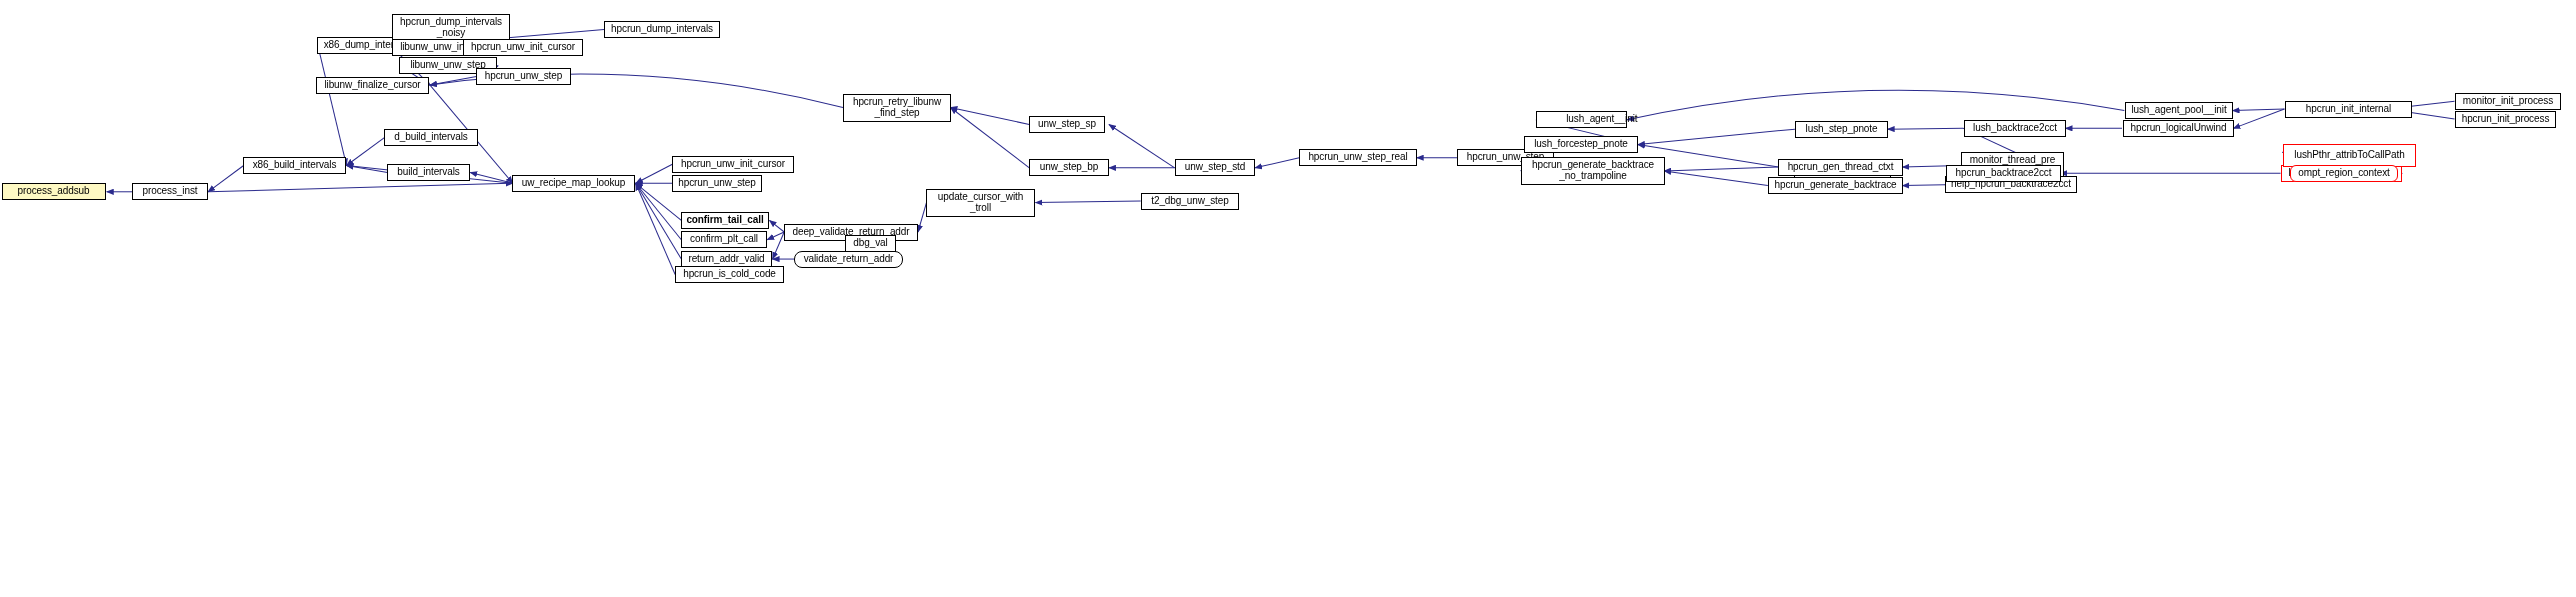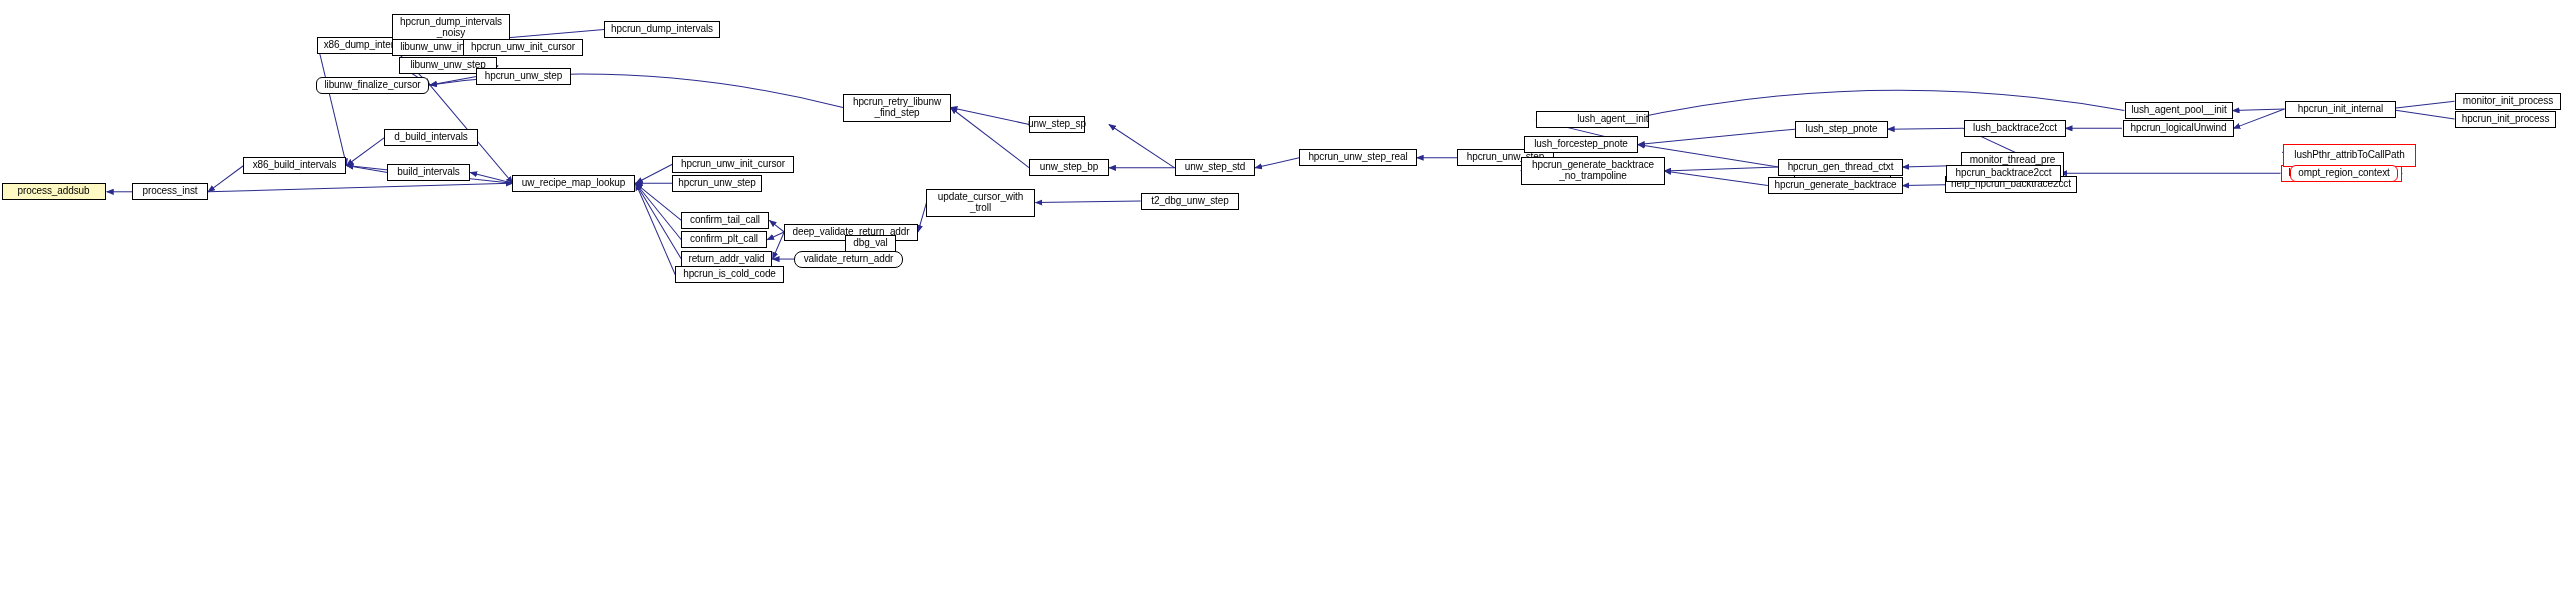--- a/index.html
+++ b/index.html
@@ -121,62 +121,62 @@
   </svg>
   <div id="node-layer">
       <div class="node root" style="left: 1.5px; top: 183px; width: 104px; height: 17px;">process_addsub</div>
       <div class="node" style="left: 132px; top: 183px; width: 76px; height: 17px;">process_inst</div>
       <div class="node" style="left: 243px; top: 157px; width: 103px; height: 17px;">x86_build_intervals</div>
       <div class="node" style="left: 384px; top: 129px; width: 94px; height: 17px;">d_build_intervals</div>
       <div class="node" style="left: 387px; top: 164px; width: 83px; height: 17px;">build_intervals</div>
       <div class="node" style="left: 512px; top: 175px; width: 123px; height: 17px;">uw_recipe_map_lookup</div>
       <div class="node" style="left: 672px; top: 156px; width: 122px; height: 17px;">hpcrun_unw_init_cursor</div>
       <div class="node" style="left: 672px; top: 175px; width: 90px; height: 17px;">hpcrun_unw_step</div>
-      <div class="node" style="left: 681px; top: 212px; width: 88px; height: 17px;">confirm_tail_call</div>
+      <div class="node" style="left: 681px; top: 212px; width: 88px; height: 17px; font-weight: bold;">confirm_tail_call</div>
       <div class="node" style="left: 681px; top: 231px; width: 86px; height: 17px;">confirm_plt_call</div>
       <div class="node" style="left: 681px; top: 251px; width: 91px; height: 17px;">return_addr_valid</div>
       <div class="node" style="left: 675px; top: 266px; width: 109px; height: 17px;">hpcrun_is_cold_code</div>
       <div class="node" style="left: 794px; top: 251px; width: 109px; height: 17px; border-radius: 8px;">validate_return_addr</div>
       <div class="node" style="left: 784px; top: 224px; width: 134px; height: 17px;">deep_validate_return_addr</div>
       <div class="node" style="left: 845px; top: 235px; width: 51px; height: 17px;">dbg_val</div>
       <div class="node" style="left: 926px; top: 189px; width: 109px; height: 28px;">update_cursor_with
 _troll</div>
       <div class="node" style="left: 1141px; top: 193px; width: 98px; height: 17px;">t2_dbg_unw_step</div>
       <div class="node" style="left: 843px; top: 94px; width: 108px; height: 28px;">hpcrun_retry_libunw
 _find_step</div>
-      <div class="node" style="left: 1029px; top: 116px; width: 56px; height: 17px;">unw_step_sp</div>
+      <div class="node" style="left: 1029px; top: 116px; width: 76px; height: 17px;">unw_step_sp</div>
       <div class="node" style="left: 1029px; top: 159px; width: 80px; height: 17px;">unw_step_bp</div>
       <div class="node" style="left: 1175px; top: 159px; width: 80px; height: 17px;">unw_step_std</div>
       <div class="node" style="left: 1299px; top: 149px; width: 118px; height: 17px;">hpcrun_unw_step_real</div>
       <div class="node" style="left: 1457px; top: 149px; width: 97px; height: 17px;">hpcrun_unw_step</div>
       <div class="node" style="left: 1524px; top: 136px; width: 114px; height: 17px;">lush_forcestep_pnote</div>
       <div class="node" style="left: 1521px; top: 157px; width: 144px; height: 28px;">hpcrun_generate_backtrace
 _no_trampoline</div>
-      <div class="node" style="left: 1536px; top: 111px; width: 113px; height: 17px; padding-left: 43px;">lush_agent__init</div>
+      <div class="node" style="left: 1536px; top: 111px; width: 91px; height: 17px; padding-left: 43px;">lush_agent__init</div>
       <div class="node" style="left: 1795px; top: 121px; width: 93px; height: 17px;">lush_step_pnote</div>
       <div class="node" style="left: 1794px; top: 161px; width: 97px; height: 17px;">lush_step_pchord</div>
       <div class="node" style="left: 1778px; top: 159px; width: 125px; height: 17px;">hpcrun_gen_thread_ctxt</div>
       <div class="node" style="left: 1768px; top: 177px; width: 135px; height: 17px;">hpcrun_generate_backtrace</div>
       <div class="node" style="left: 1964px; top: 120px; width: 102px; height: 17px;">lush_backtrace2cct</div>
       <div class="node" style="left: 2123px; top: 120px; width: 111px; height: 17px;">hpcrun_logicalUnwind</div>
       <div class="node" style="left: 2125px; top: 102px; width: 108px; height: 17px;">lush_agent_pool__init</div>
       <div class="node" style="left: 1961px; top: 152px; width: 103px; height: 28px;">monitor_thread_pre
 _create</div>
       <div class="node" style="left: 1945px; top: 176px; width: 132px; height: 17px;">help_hpcrun_backtrace2cct</div>
       <div class="node" style="left: 1946px; top: 165px; width: 115px; height: 17px;">hpcrun_backtrace2cct</div>
       <div class="node red" style="left: 2281px; top: 165px; width: 121px; height: 17px;">hpcrun_sample_callpath</div>
       <div class="node red" style="left: 2283px; top: 144px; width: 133px; height: 23px;">lushPthr_attribToCallPath</div>
       <div class="node red" style="left: 2290px; top: 165px; width: 108px; height: 17px; border-radius: 6px;">ompt_region_context</div>
-      <div class="node" style="left: 2285px; top: 101px; width: 111px; height: 17px; text-align: right;">hpcrun_init_internal</div>
+      <div class="node" style="left: 2285px; top: 101px; width: 127px; height: 17px; text-align: right;">hpcrun_init_internal</div>
       <div class="node" style="left: 2455px; top: 93px; width: 106px; height: 17px;">monitor_init_process</div>
       <div class="node" style="left: 2455px; top: 111px; width: 101px; height: 17px;">hpcrun_init_process</div>
       <div class="node" style="left: 317px; top: 37px; width: 101px; height: 17px;">x86_dump_intervals</div>
       <div class="node" style="left: 392px; top: 14px; width: 118px; height: 28px;">hpcrun_dump_intervals
 _noisy</div>
       <div class="node" style="left: 392px; top: 39px; width: 118px; height: 17px;">libunw_unw_init_cursor</div>
       <div class="node" style="left: 463px; top: 39px; width: 120px; height: 17px;">hpcrun_unw_init_cursor</div>
       <div class="node" style="left: 399px; top: 57px; width: 98px; height: 17px;">libunw_unw_step</div>
       <div class="node" style="left: 476px; top: 68px; width: 95px; height: 17px;">hpcrun_unw_step</div>
-      <div class="node" style="left: 316px; top: 77px; width: 113px; height: 17px; border-radius: 6px;">libunw_finalize_cursor</div>
+      <div class="node" style="left: 316px; top: 77px; width: 113px; height: 17px;">libunw_finalize_cursor</div>
       <div class="node" style="left: 604px; top: 21px; width: 116px; height: 17px;">hpcrun_dump_intervals</div>
     </div>
 </div>
 
 
 </body></html>

